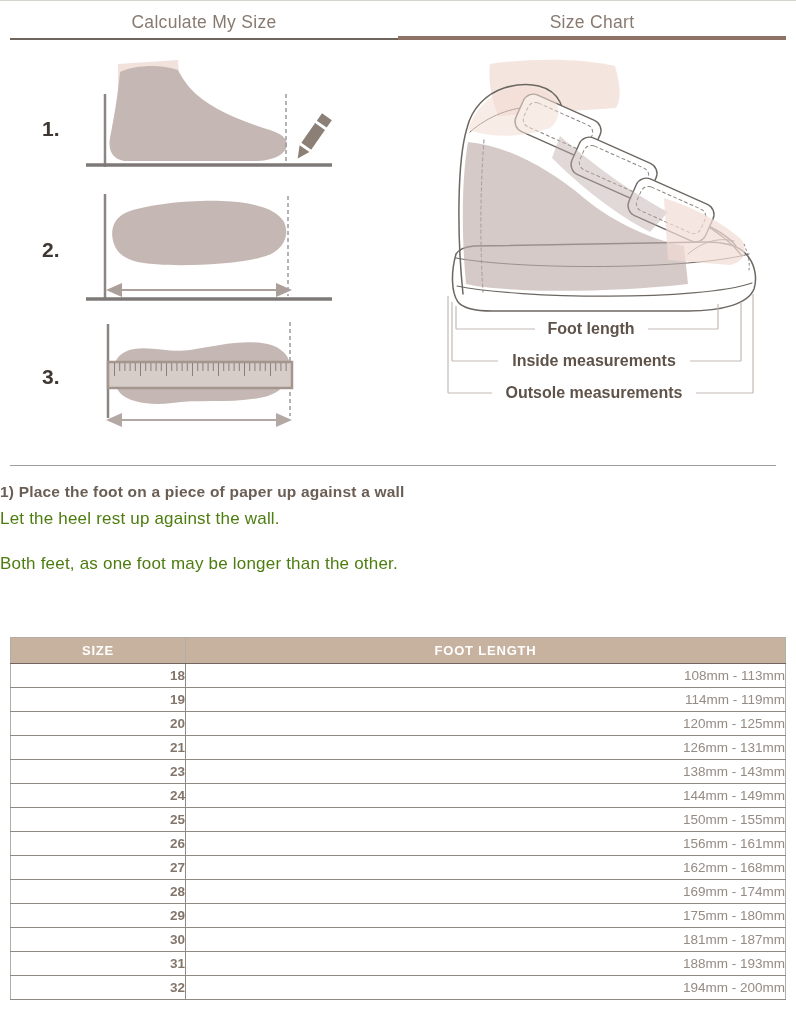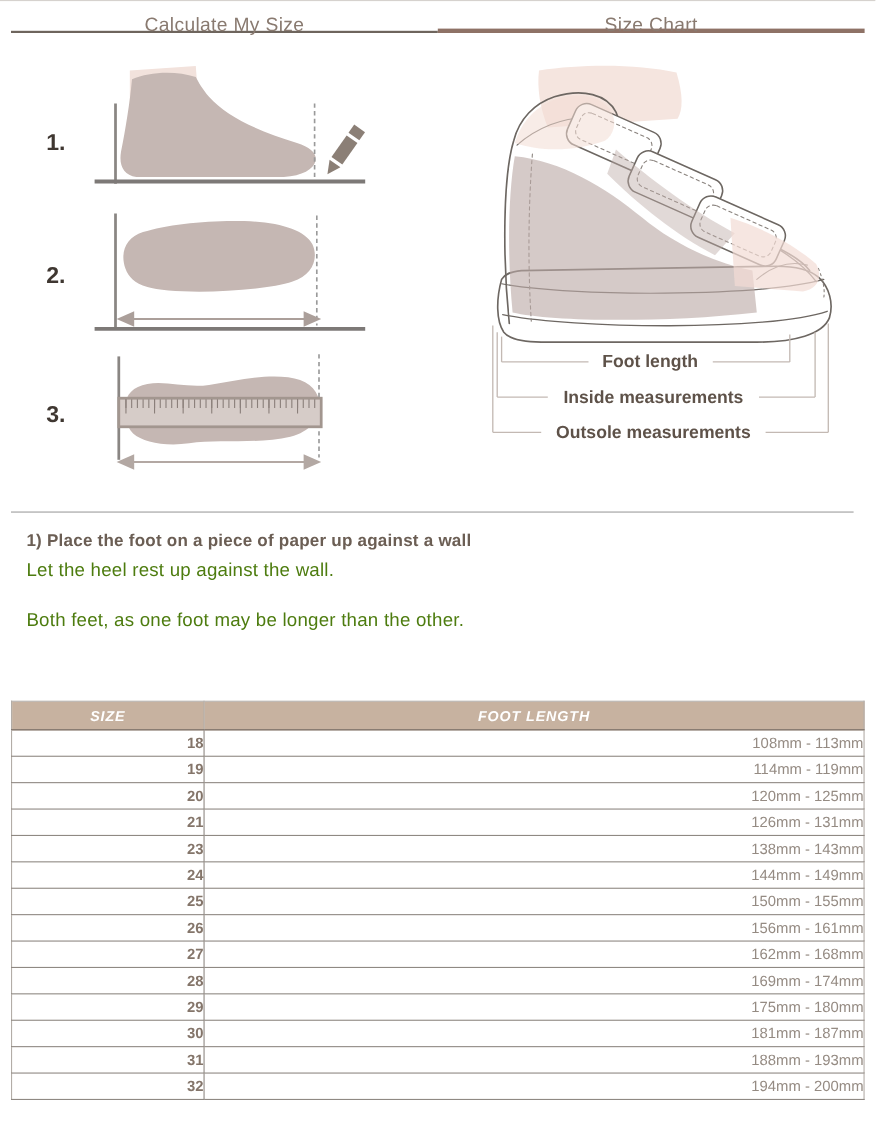--- a/index.html
+++ b/index.html
@@ -6,47 +6,46 @@
   html, body { width: 796px; background: #fff; }
   body {
     height: 1025px; overflow: hidden; position: relative;
     font-family: "Liberation Sans", sans-serif;
   }
   .page-top-rule { position: absolute; top: 0; left: 0; width: 796px; border-top: 1px solid #d6d2ce; }
 
   
   .tabs { position: absolute; top: 2px; left: 10px; width: 776px; display: flex; }
   .tab {
-    width: 50%; height: 28px; line-height: 40px; text-align: center;
+    width: 50%; height: 38px; line-height: 40px; text-align: center;
     font-size: 17.5px; color: #897a70; letter-spacing: .3px; cursor: pointer;
     border-bottom: 2px solid #6e655d;
   }
   .tab.active { border-bottom: 4px solid #8e7266; }
 
   
   .illustration { position: absolute; top: 46px; left: 0; width: 796px; height: 420px; }
 
   
   .divider { position: absolute; top: 465px; left: 10px; width: 766px; border-top: 1px solid #9e9e9e; }
 
   
-  .instructions { position: absolute; top: 483px; left: 24px; width: 600px; }
+  .instructions { position: absolute; top: 483px; left: 0; width: 600px; }
   .instr-title { font-size: 15.5px; font-weight: bold; color: #6b5e54; letter-spacing: .2px; margin-bottom: 8px; }
   .instr-body  { font-size: 17px; color: #4d7c0f; letter-spacing: .2px; margin-bottom: 25px; }
 
   
   .size-table {
     position: absolute; top: 637px; left: 10px; width: 776px;
     border-collapse: collapse; table-layout: fixed;
   }
   .size-table th {
     background: #c7b2a0; color: #fff; font-size: 13px; font-weight: bold;
     letter-spacing: .8px; height: 26px; border: 1px solid #b3ada7;
     border-bottom: 1px solid #6f665f;
-    font-style: italic;
   }
   .size-table th + th, .size-table td + td { border-left: 1px solid #8f8983; }
   .size-table col.c-size { width: 175px; }
   .size-table td {
     height: 24px; text-align: right; vertical-align: middle;
     border: 1px solid #8f8983; border-left: 1px solid #b3ada7; border-right: 1px solid #b3ada7;
   }
   .size-table td.cell-size { font-size: 13.5px; font-weight: bold; color: #84756a; border-right: 1px solid #8f8983; }
   .size-table td.cell-len  { font-size: 13.5px; color: #958b83; }
   .size-table tr.partial td { border-left: none; border-right: none; border-bottom: none; }

